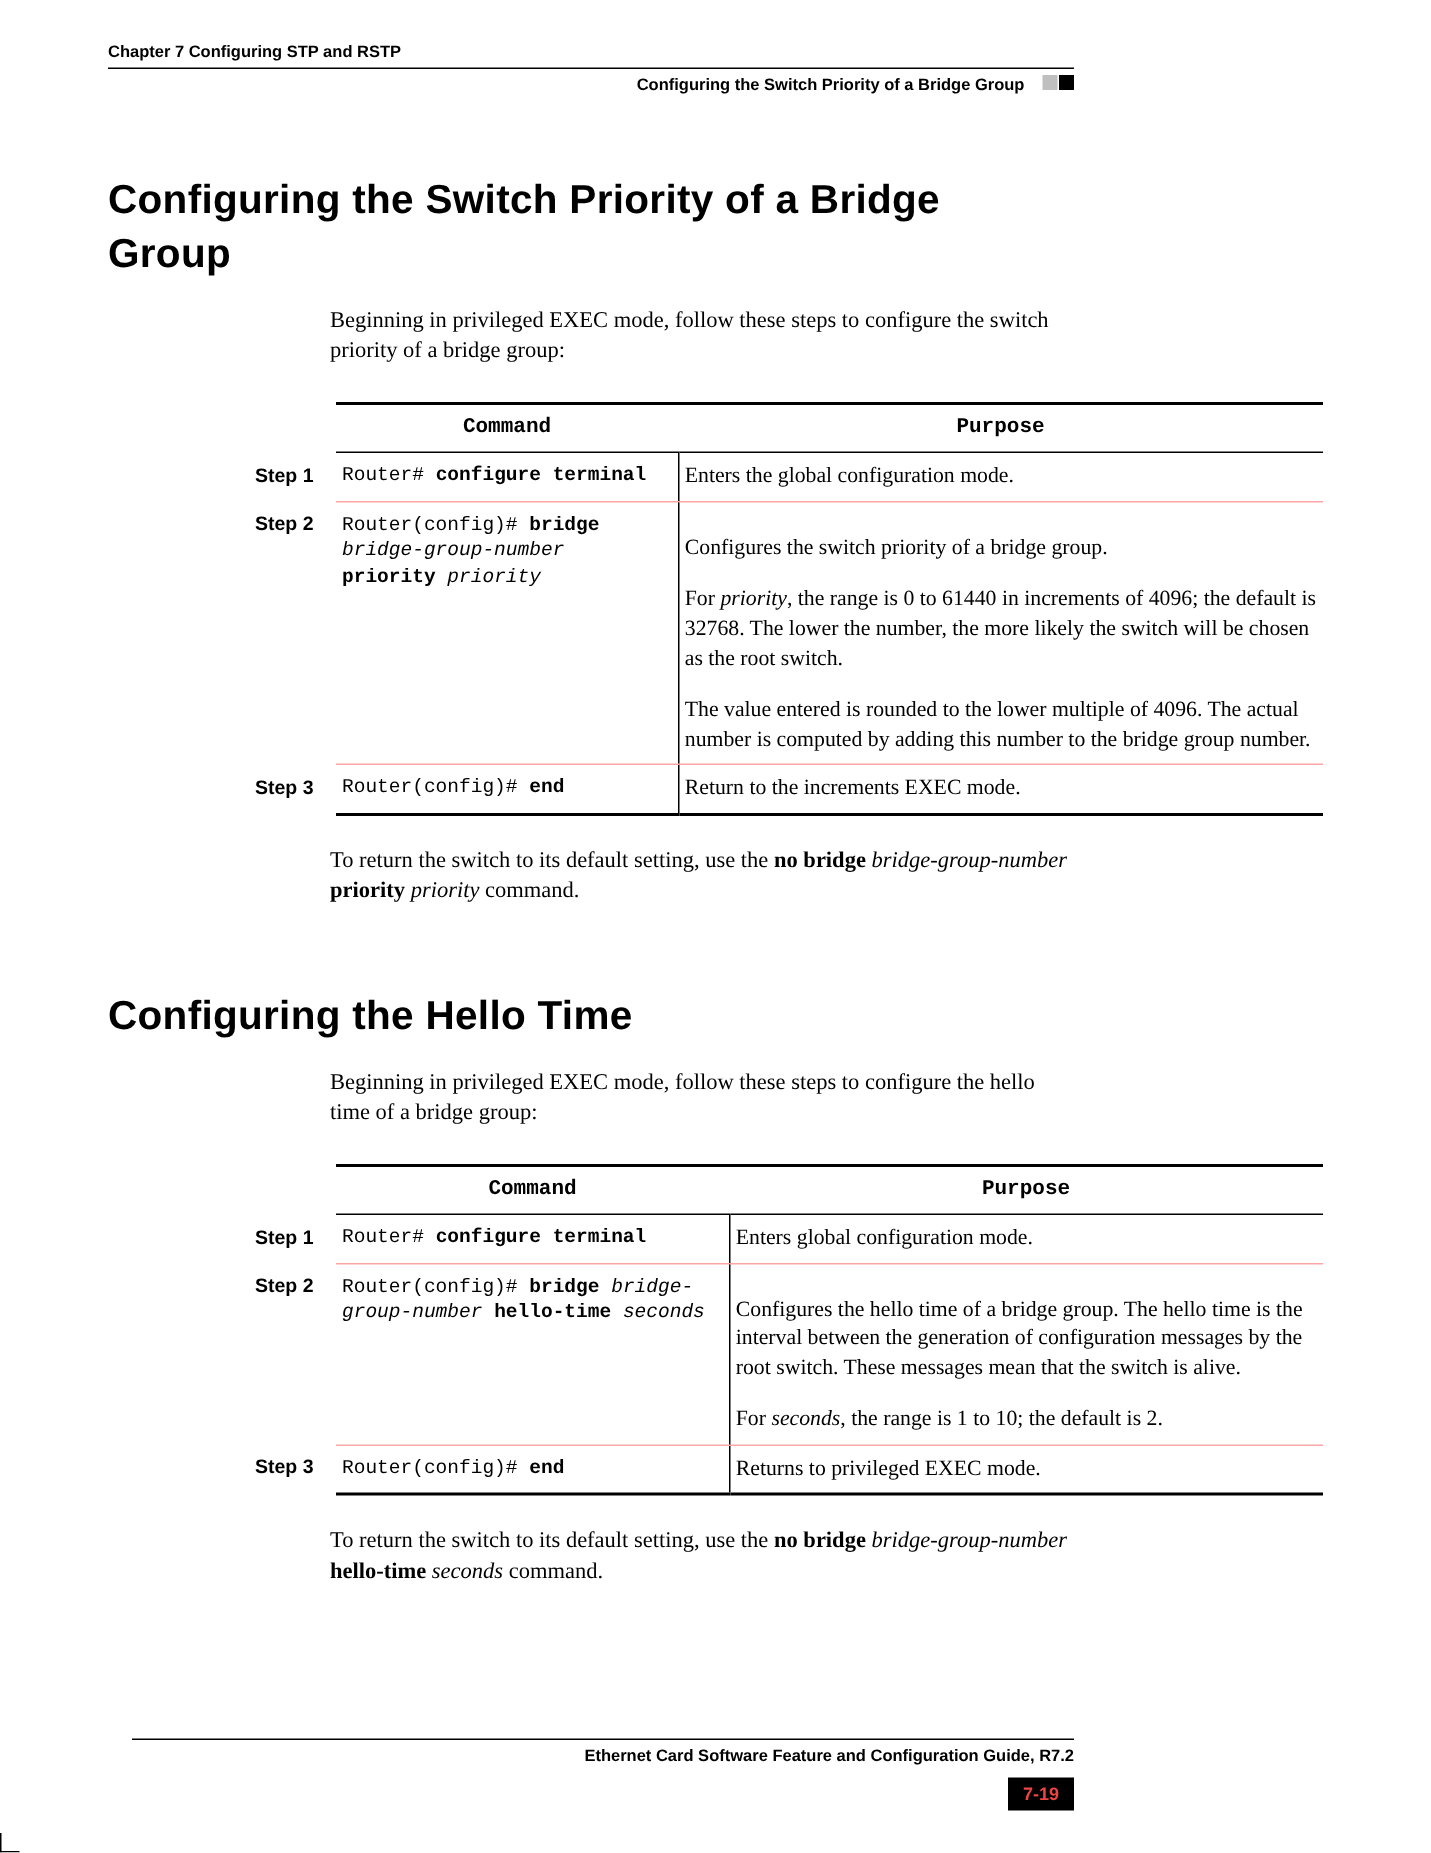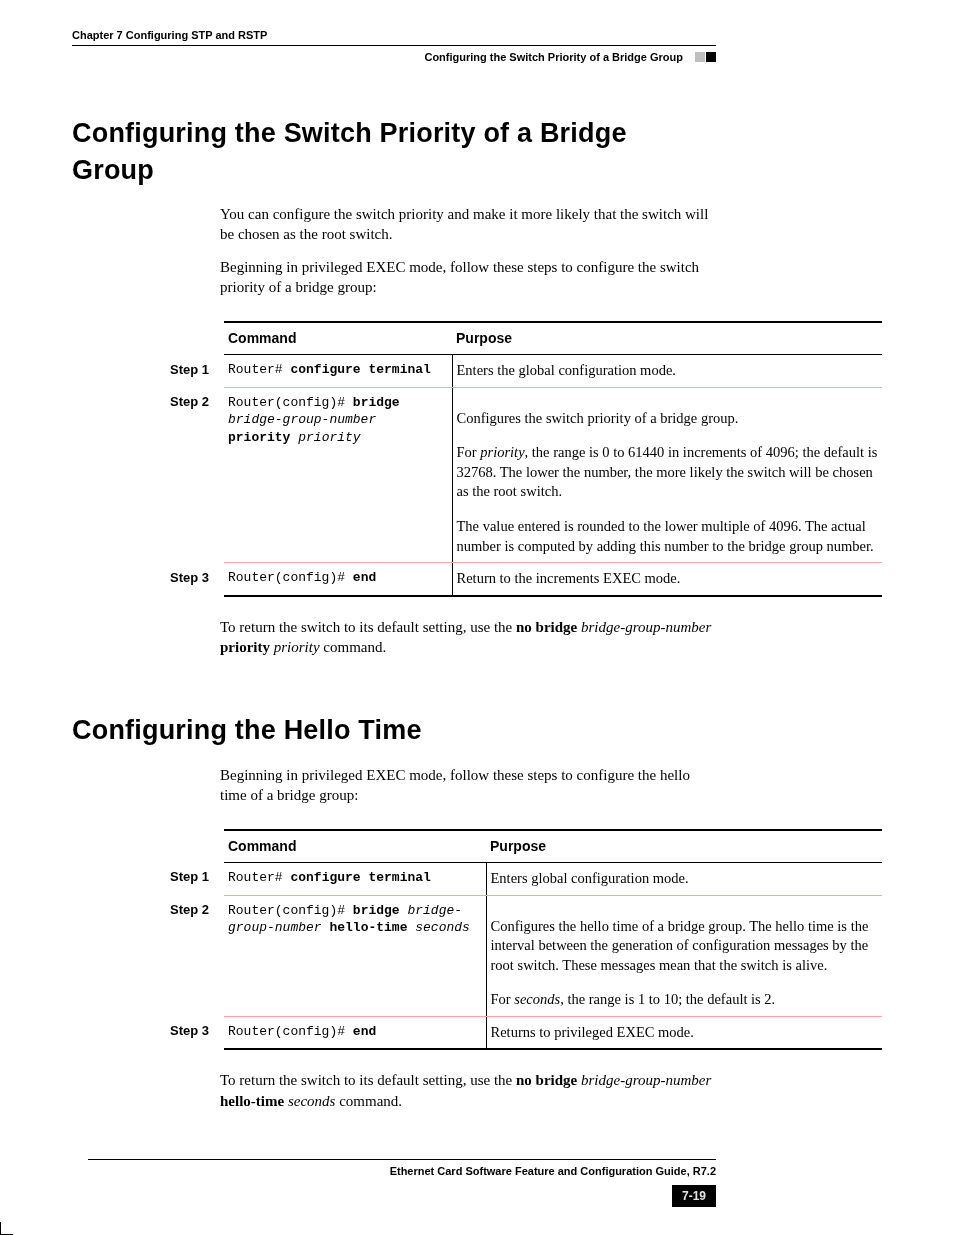--- a/index.html
+++ b/index.html
@@ -62,22 +62,22 @@
 
   table.steps {
     width: 100%;
     border-collapse: collapse;
     margin-top: 24px;
     margin-bottom: 20px;
     font-size: 14.5px;
   }
   table.steps col.stepcol { width: 58px; }
   table.steps th {
-    text-align: left;
-    font-family: Liberation Sans, sans-serif;
+    text-align: center;
+    font-family: Liberation Mono, monospace;
     font-weight: bold;
     font-size: 14px;
     padding: 6px 4px;
     border-top: 2px solid #000;
     border-bottom: 1px solid #000;
   }
   table.steps th.nostep {
     border-top: none;
     border-bottom: none;
   }
@@ -133,21 +133,21 @@
     font-size: 11px;
     text-align: right;
   }
   .footer .pagenum {
     text-align: right;
     margin-top: 6px;
   }
   .footer .pagenum span.box {
     display: inline-block;
     background: #000;
-    color: #e5e5e5;
+    color: #ef4444;
     font-family: Arial, Helvetica, sans-serif;
     font-weight: bold;
     font-size: 12px;
     padding: 3px 10px;
   }
   .cropmark {
     position: absolute;
     left: 0;
     bottom: 0;
     width: 12px;
@@ -170,21 +170,20 @@
       <span>Configuring the Switch Priority of a Bridge Group</span>
       <span class="section-marker">
         <span class="light"></span><span></span>
       </span>
     </div>
   </div>
 
   <h1>Configuring the Switch Priority of a Bridge Group</h1>
 
   <div class="body-block">
-    <p>You can configure the switch priority and make it more likely that the switch will be chosen as the root switch.</p>
     <p>Beginning in privileged EXEC mode, follow these steps to configure the switch priority of a bridge group:</p>
   </div>
 
   <table class="steps" style="margin-left:94px; width:716px;">
     <colgroup>
       <col class="stepcol">
         <col style="width:228px">
         <col>
     </colgroup>
     <tbody>

